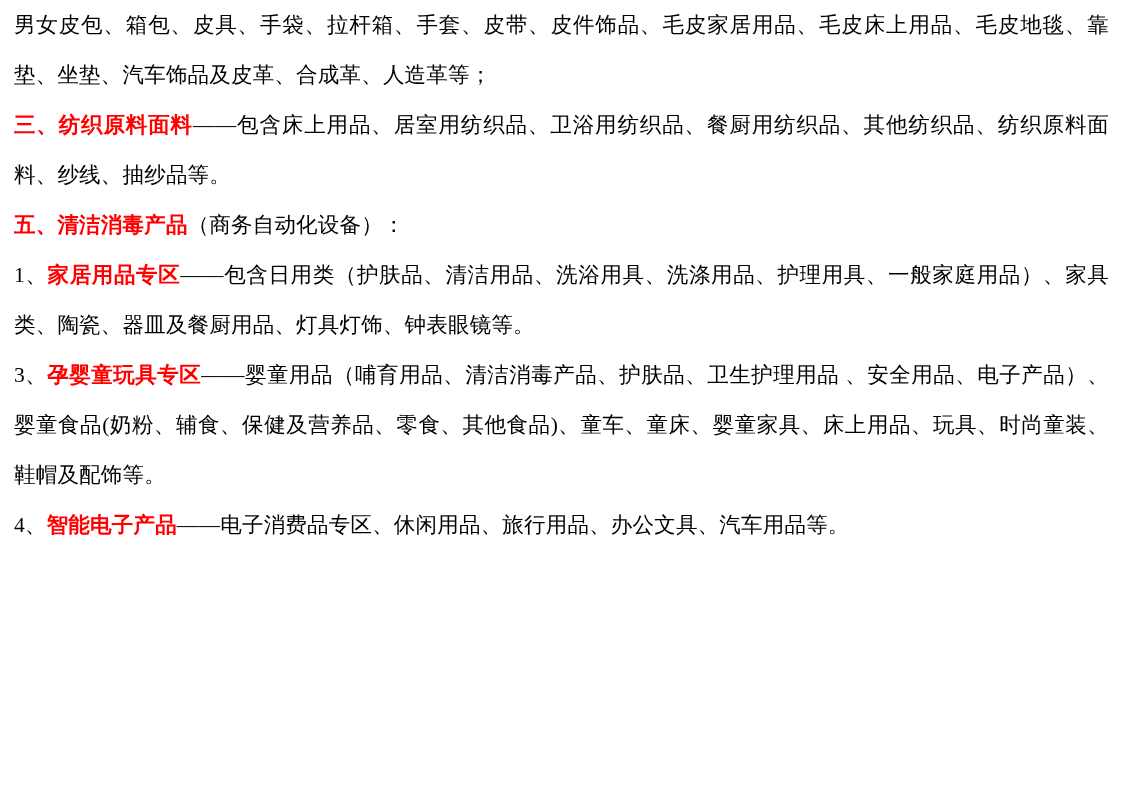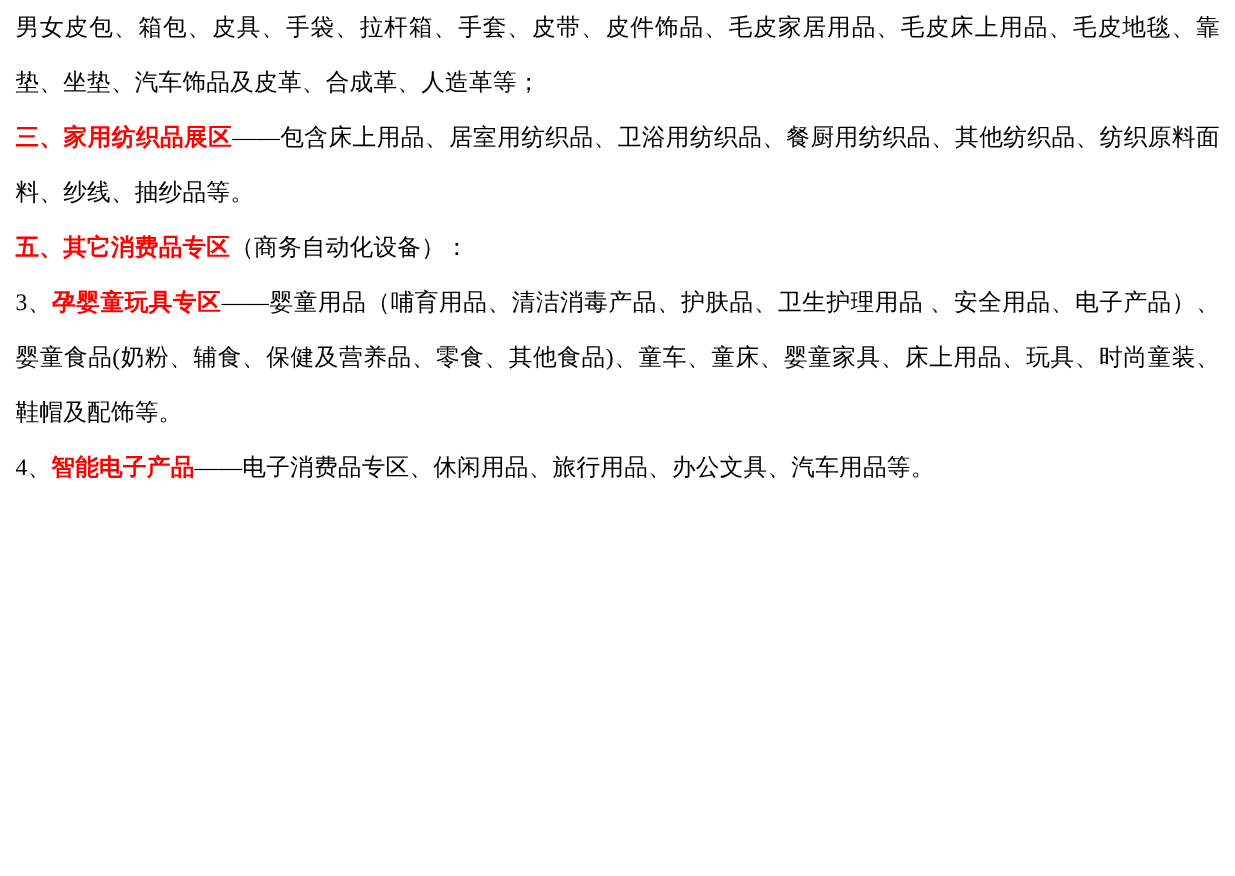--- a/index.html
+++ b/index.html
@@ -38,18 +38,19 @@
   .blk {
     color: #000000;
   }
 </style>
 </head>
 <body>
 
 <div class="page">
   <div id="doc-body">
       <p class="para"><span class="blk">男女皮包、箱包、皮具、手袋、拉杆箱、手套、皮带、皮件饰品、毛皮家居用品、毛皮床上用品、毛皮地毯、靠垫、坐垫、汽车饰品及皮革、合成革、人造革等；</span></p>
-      <p class="para"><span class="redbold">三、</span><span class="redbold">家用纺织品展区</span><span class="blk">——包含床上用品、居室用纺织品、卫浴用纺织品、餐厨用纺织品、其他纺织品、纺织原料面料、纱线、抽纱品等。</span></p>
-      <p class="para"><span class="redbold">五、</span><span class="redbold">其它消费品专区</span><span class="blk">（商务自动化设备）：</span></p>
+      <p class="para"><span class="redbold">三、</span><span class="redbold">纺织原料面料</span><span class="blk">——包含床上用品、居室用纺织品、卫浴用纺织品、餐厨用纺织品、其他纺织品、纺织原料面料、纱线、抽纱品等。</span></p>
+      <p class="para"><span class="redbold">五、</span><span class="redbold">清洁消毒产品</span><span class="blk">（商务自动化设备）：</span></p>
+      <p class="para"><span class="blk">1、</span><span class="redbold">家居用品专区</span><span class="blk">——包含日用类（护肤品、清洁用品、洗浴用具、洗涤用品、护理用具、一般家庭用品）、家具类、陶瓷、器皿及餐厨用品、灯具灯饰、钟表眼镜等。</span></p>
       <p class="para"><span class="blk">3、</span><span class="redbold">孕婴童玩具专区</span><span class="blk">——婴童用品（哺育用品、清洁消毒产品、护肤品、卫生护理用品 、安全用品、电子产品）、婴童食品(奶粉、辅食、保健及营养品、零食、其他食品)、童车、童床、婴童家具、床上用品、玩具、时尚童装、鞋帽及配饰等。</span></p>
       <p class="para"><span class="blk">4、</span><span class="redbold">智能电子产品</span><span class="blk">——电子消费品专区、休闲用品、旅行用品、办公文具、汽车用品等。</span></p>
     </div>
 </div>
 
 </body></html>

